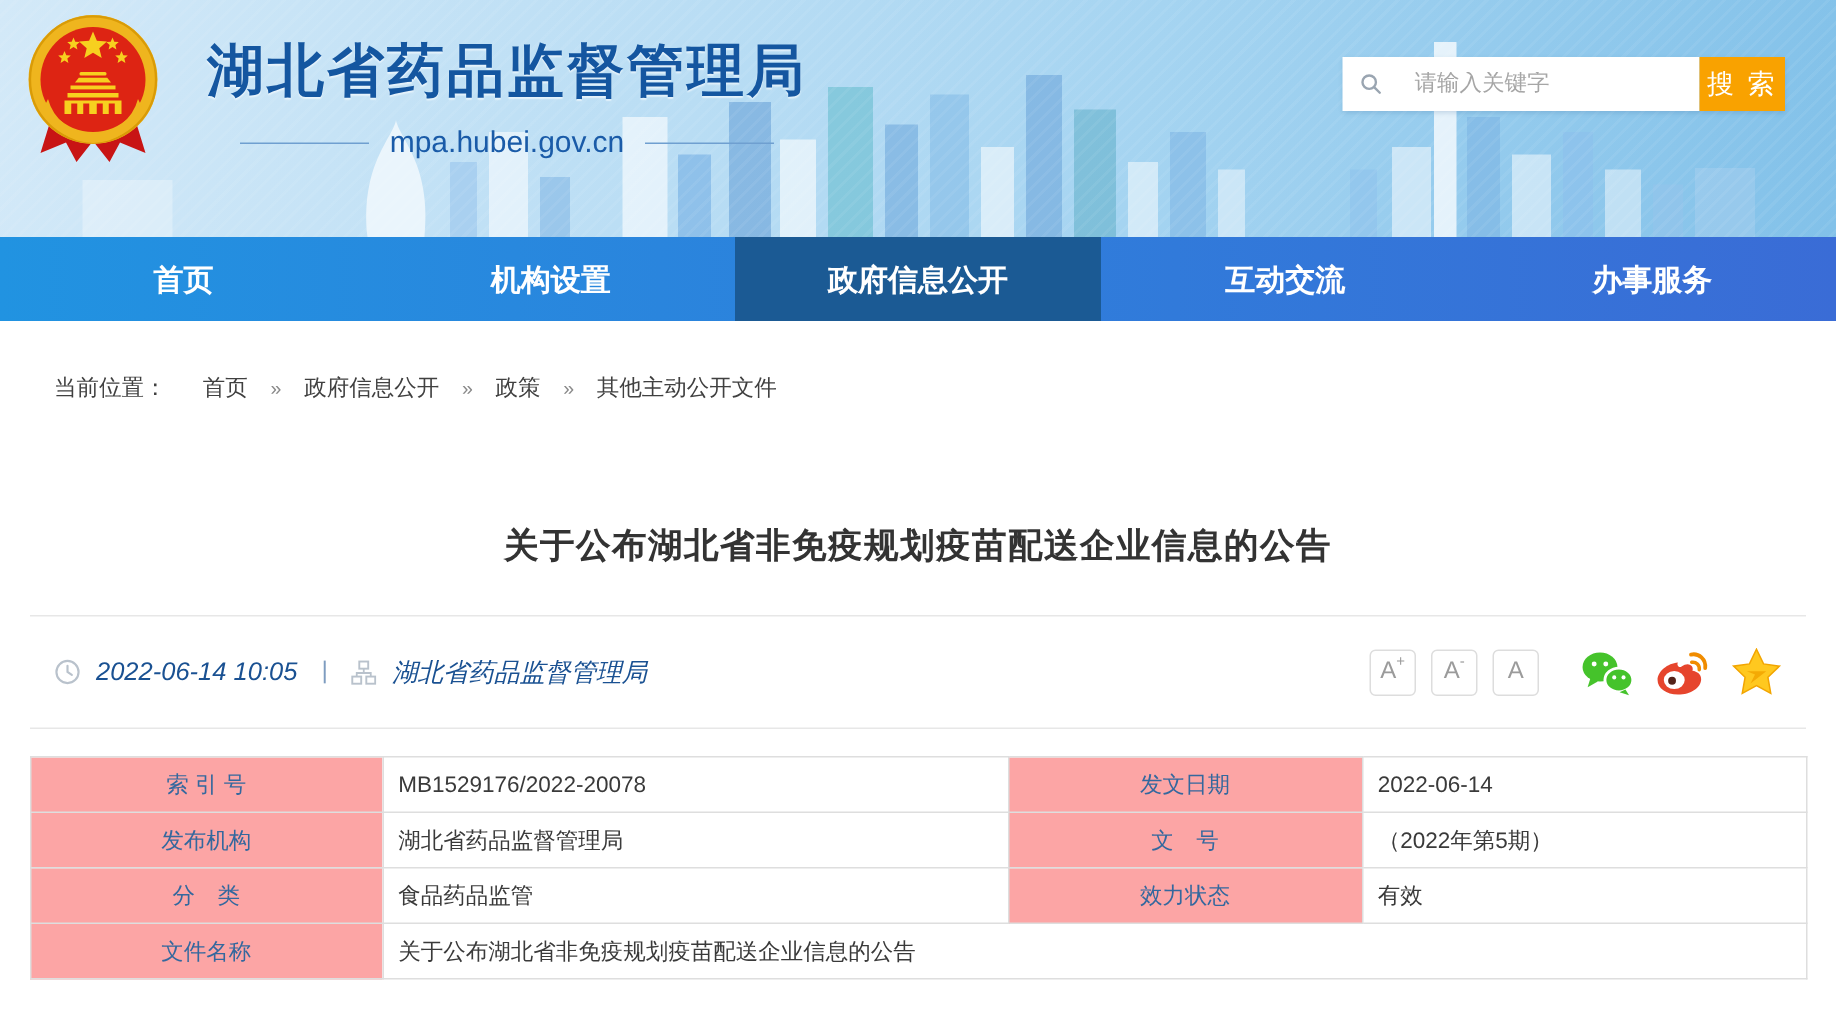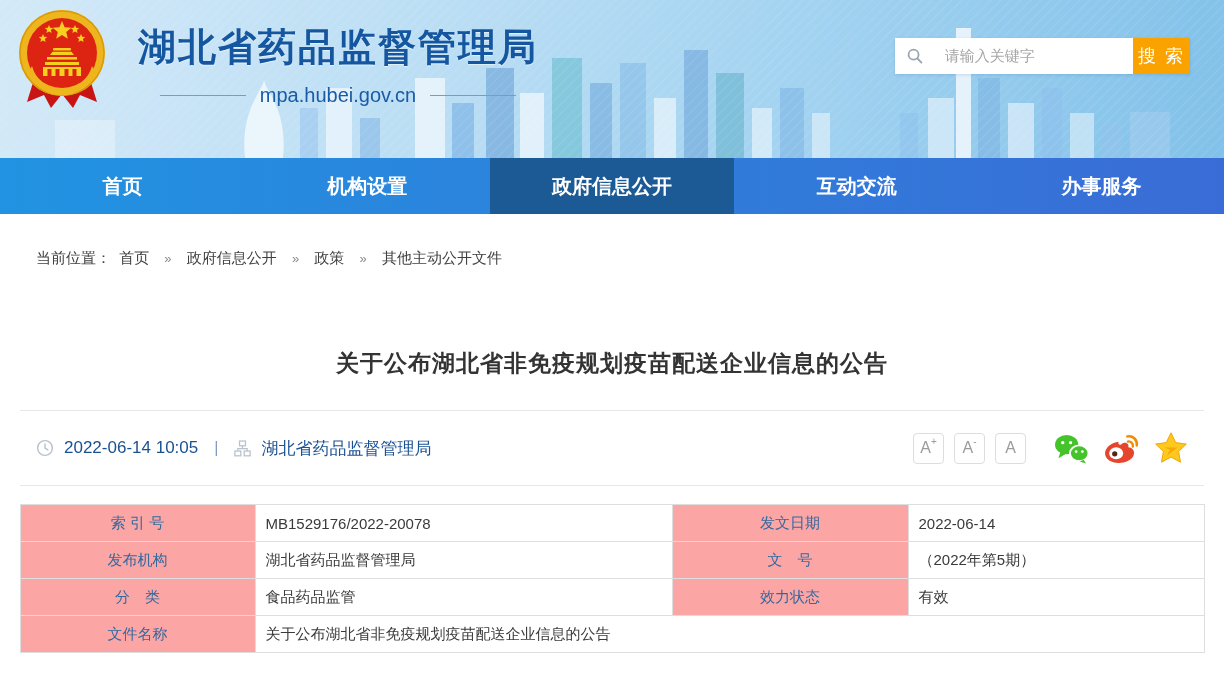--- a/index.html
+++ b/index.html
@@ -28,41 +28,41 @@
   }
   .site-url{
     margin-top:11px; display:flex; align-items:center; justify-content:center; gap:14px;
     color:#1a5ba8; font-size:20px; font-weight:normal;
   }
   .site-url .line{ width:86px; height:1px; background:#6f9fd0; }
   .search{ position:absolute; right:34px; top:38px; display:flex; height:36px;
     box-shadow:0 1px 3px rgba(40,90,140,.18); }
   .search-box{ width:238px; background:#fff; display:flex; align-items:center; padding-left:11px; }
   .search-box input{ border:none; outline:none; font-size:15px; width:190px; color:#333;
-    background:transparent; font-family:Liberation Serif, serif; margin-left:21px; }
+    background:transparent; font-family:Liberation Mono, monospace; margin-left:21px; }
   .search-box input::placeholder{ color:#a6a6a6; }
   .search-btn{ width:57px; border:none; background:#f9a200; color:#fff; font-size:18px;
     font-family:inherit; letter-spacing:2px; cursor:pointer; }
   
   .main-nav{ height:56px; display:flex; background:linear-gradient(to right,#2193e1,#3a6cd6); }
   .nav-item{ flex:1; display:flex; align-items:center; justify-content:center;
     color:#fff; font-size:20px; font-weight:bold; text-decoration:none; cursor:pointer; }
   .nav-item.active{ background:#1b5a94; }
   
   .breadcrumb{ padding:35px 20px 0 36px; font-size:15px; color:#404040; }
   .breadcrumb .crumb{ color:#404040; text-decoration:none; cursor:pointer; }
   .breadcrumb .sep{ color:#8a8a8a; margin:0 11px; font-size:13px; }
-  .breadcrumb .prefix{ margin-right:4px; }
+  .breadcrumb .prefix{ margin-right:20px; }
   
   .article-title{ margin-top:80px; text-align:center; font-size:23px; font-weight:bold;
     color:#333; letter-spacing:1px; }
   .divider{ height:1px; background:#e7e7e7; margin:0 20px; }
   .divider.first{ margin-top:31px; }
   .meta-row{ margin:0 20px; height:74px; display:flex; align-items:center; padding:0 16px; }
-  .meta-left{ display:flex; align-items:center; }
+  .meta-left{ display:flex; align-items:center;font-style:italic; }
   .meta-left .icon{ display:flex; align-items:center; margin-right:10px; }
   .pub-time,.source-name{ color:#1a5192; font-size:17px; }
   .meta-sep{ color:#7e9cc0; margin:0 16px; font-size:16px; }
   .meta-right{ margin-left:auto; display:flex; align-items:center; }
   .font-btn{ width:31px; height:31px; border:1px solid #ddd; border-radius:4px; background:#fff;
     color:#9b9b9b; font-size:16px; display:flex; align-items:flex-start; justify-content:center;
     padding-top:4px; margin-left:10px; cursor:pointer; font-family:inherit; line-height:1.2; }
   .font-btn sup{ font-size:10px; line-height:1; margin-top:-1px; }
   .share-icon{ margin-left:14px; display:flex; align-items:center; cursor:pointer; }
   .share-icon.firstgap{ margin-left:28px; }

